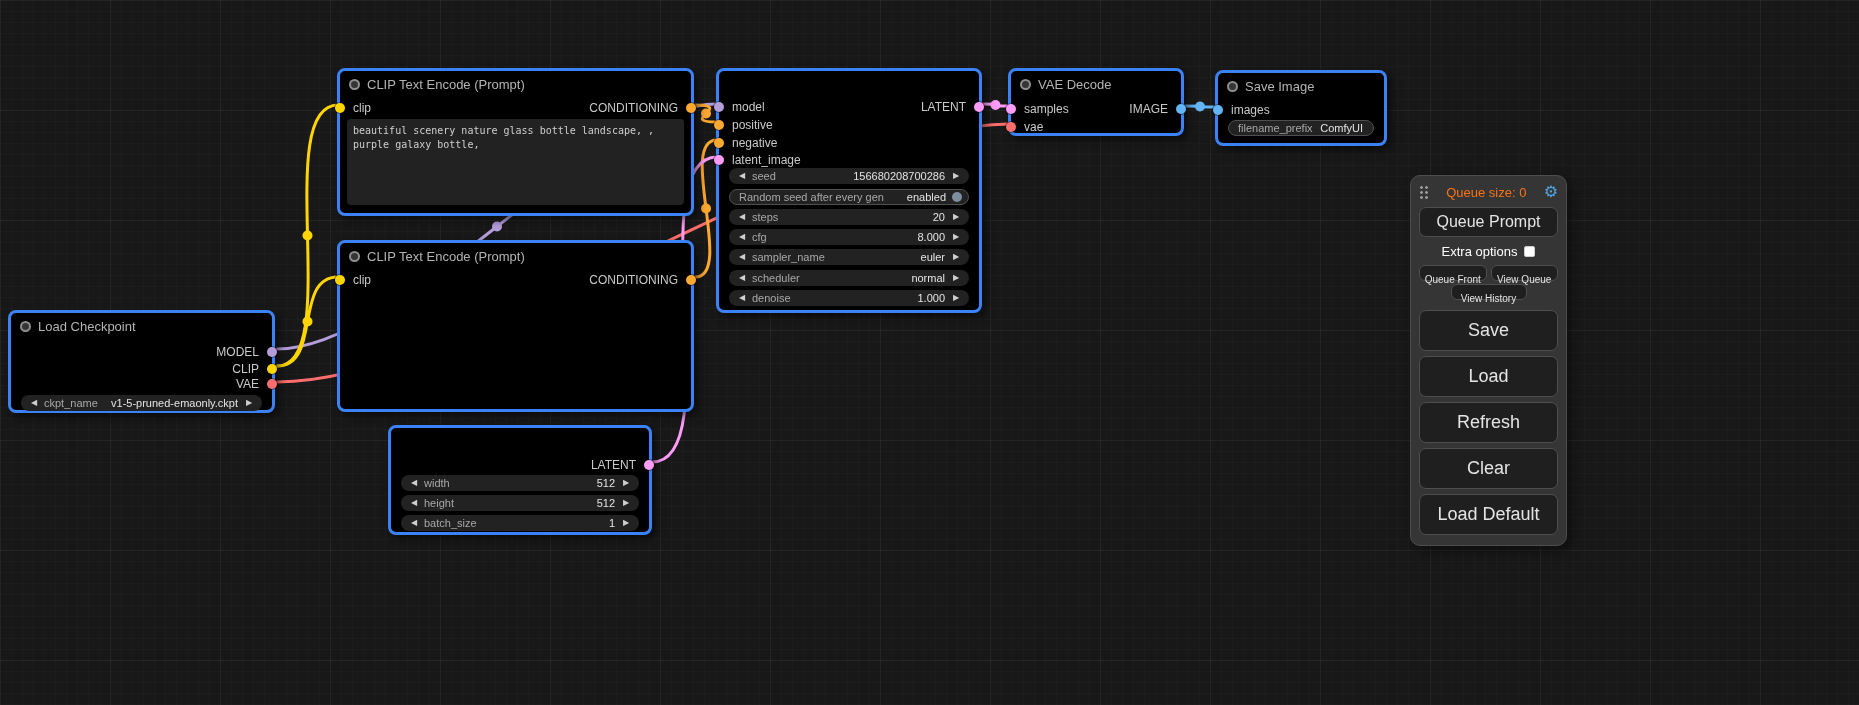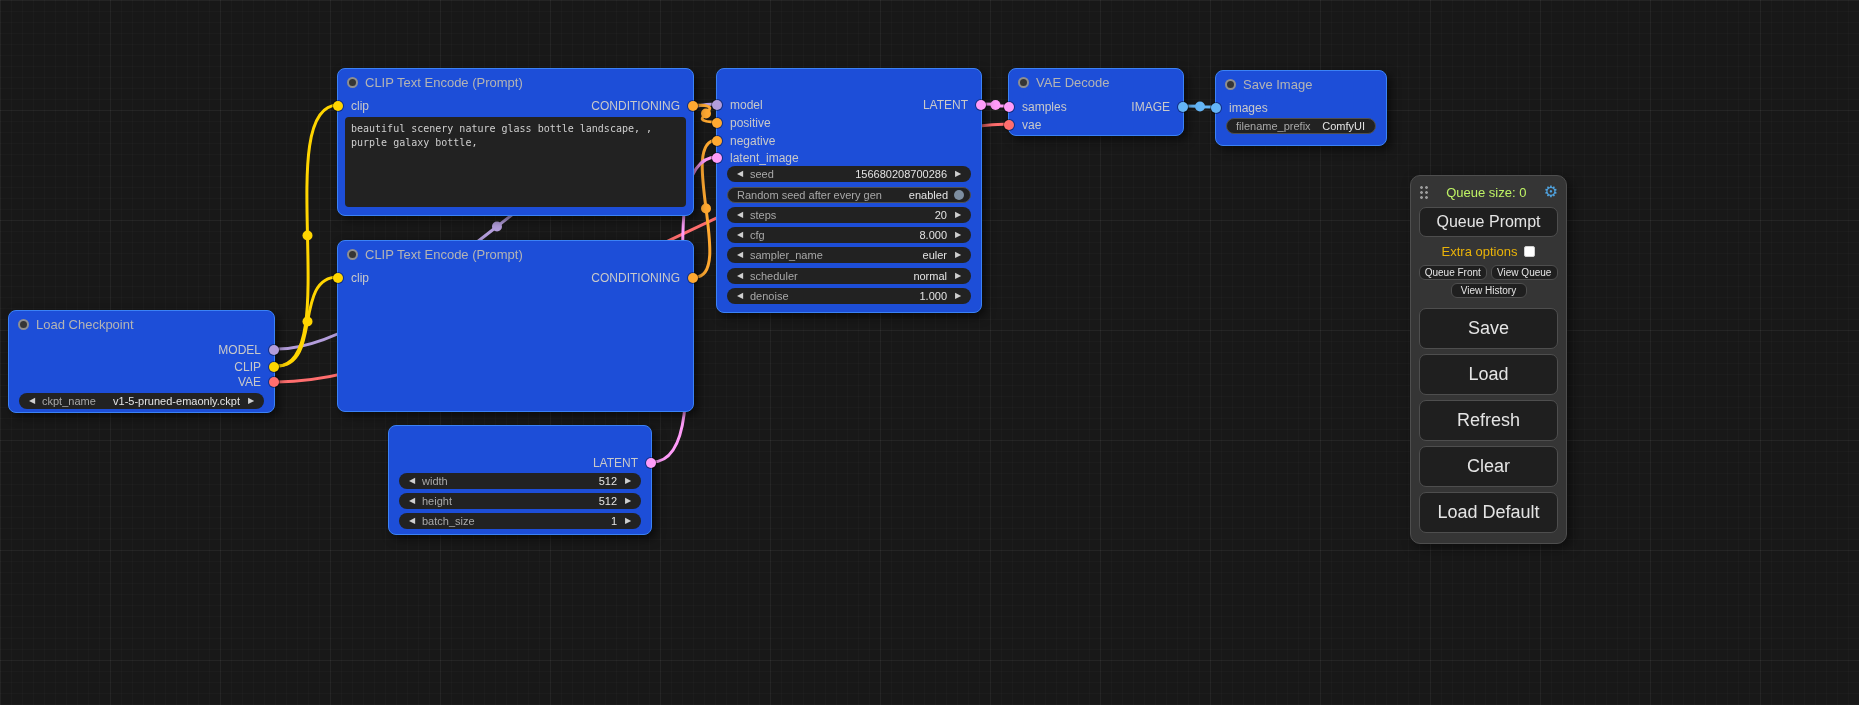--- a/index.html
+++ b/index.html
@@ -13,21 +13,21 @@
     background-size:110px 110px,110px 110px,11px 11px,11px 11px;}
   svg.wires{position:absolute;left:0;top:0;z-index:1;pointer-events:none}
   svg.wires path{fill:none;stroke-width:3;stroke-linecap:round}
   .w-model{stroke:var(--c-model,#B39DDB)} .f-model{fill:var(--c-model,#B39DDB)}
   .w-clip{stroke:var(--c-clip,#FFD500)}   .f-clip{fill:var(--c-clip,#FFD500)}
   .w-vae{stroke:var(--c-vae,#FF6E6E)}     .f-vae{fill:var(--c-vae,#FF6E6E)}
   .w-cond{stroke:var(--c-conditioning,#FFA931)} .f-cond{fill:var(--c-conditioning,#FFA931)}
   .w-latent{stroke:var(--c-latent,#FF9CF9)} .f-latent{fill:var(--c-latent,#FF9CF9)}
   .w-image{stroke:var(--c-image,#64B5F6)} .f-image{fill:var(--c-image,#64B5F6)}
 
-  .node{position:absolute;z-index:2;background:#1d4ed8;border:1px solid #3b82f6;border-radius:8px;
+  .node{position:absolute;z-index:2;background:#000000;border:3px solid #3b82f6;border-radius:8px;
         box-shadow:4px 4px 10px rgba(0,0,0,.55);color:#bcbcbc}
   .node-title{display:flex;align-items:center;gap:7px;height:26px;padding:0 9px;font-size:13px;color:#b4b4b4}
   .title-dot{width:11px;height:11px;border-radius:50%;background:#353535;border:2px solid #8f8f8f;flex:none}
   .in-label{position:absolute;left:13px;font-size:12px;color:#c9c9c9;white-space:nowrap}
   .out-label{position:absolute;right:13px;font-size:12px;color:#c9c9c9;white-space:nowrap}
   .dot{position:absolute;width:10px;height:10px;border-radius:50%;z-index:3;box-shadow:0 0 0 1px rgba(0,0,0,.4)}
   .c-model{background:var(--c-model,#B39DDB)}
   .c-clip{background:var(--c-clip,#FFD500)}
   .c-vae{background:var(--c-vae,#FF6E6E)}
   .c-cond{background:var(--c-conditioning,#FFA931)}
@@ -42,35 +42,35 @@
   .wlabel{margin-left:3px;white-space:nowrap}
   .wvalue{margin-left:auto;color:#e3e3e3;white-space:nowrap;padding-right:4px}
   .toggle-icon{width:10px;height:10px;border-radius:50%;background:#7d8ea0;flex:none;margin-left:2px}
 
   .textarea{position:absolute;left:7px;right:7px;top:48px;bottom:8px;background:#222;border-radius:4px;
             padding:5px 6px;font-family:"DejaVu Sans Mono",monospace;font-size:10px;line-height:1.4;
             color:#cfcfcf;white-space:pre-wrap;word-wrap:break-word}
 
   .queue-panel{position:absolute;z-index:10;background:#353535;border:1px solid #4e4e4e;border-radius:10px;
                padding:8px 8px 10px;box-shadow:4px 4px 12px rgba(0,0,0,.5)}
-  .qp-header{display:flex;align-items:center;justify-content:space-between;margin-bottom:7px;color:#bef264;font-size:13px}
+  .qp-header{display:flex;align-items:center;justify-content:space-between;margin-bottom:7px;color:#f97316;font-size:13px}
   .drag-dots{width:10px;height:14px;background-image:radial-gradient(circle,#9a9a9a 1.3px,transparent 1.5px);
              background-size:5px 5px}
   .gear{color:#4fa3e0;font-size:16px;line-height:1}
   .gear::before{content:"⚙"}
   .qp-btn{display:block;width:100%;background:#1f1f1f;border:1px solid #4e4e4e;border-radius:7px;
           color:#e4e4e4;font-family:inherit;cursor:pointer;text-align:center}
   .qp-big{height:30px;font-size:16px;margin-bottom:7px}
   .qp-med{height:41px;font-size:18px;margin-top:5px}
   .qp-med.gap-top{margin-top:10px}
-  .qp-extra{display:flex;align-items:center;justify-content:center;gap:7px;color:#eab308;font-size:13px;margin:2px 0 6px}
+  .qp-extra{display:flex;align-items:center;justify-content:center;gap:7px;color:#ffffff;font-size:13px;margin:2px 0 6px}
   .checkbox{width:11px;height:11px;background:#ffffff;border-radius:2px;border:1px solid #cfcfcf}
   .qp-row{display:flex;gap:4px;justify-content:space-between;margin-bottom:3px}
   .qp-row.center{justify-content:center}
-  .qp-small{flex:1;height:15px;font-size:10px;border-radius:6px;padding:0 3px;line-height:13px}
+  .qp-small{flex:1;height:15px;font-size:10px;border-radius:6px;padding:7px 3px;line-height:13px}
   .qp-row.center .qp-small{flex:0 0 auto;width:76px}
 </style>
 </head>
 <body>
 
 <div class="grid-bg"></div>
 
 <svg class="wires" width="1859" height="705">
   <path class="w-model" d="M 277 349 C 403 349, 591 104, 717 104"></path>
   <path class="w-clip" d="M 277 366 C 344 366, 271 105, 338 105"></path>

